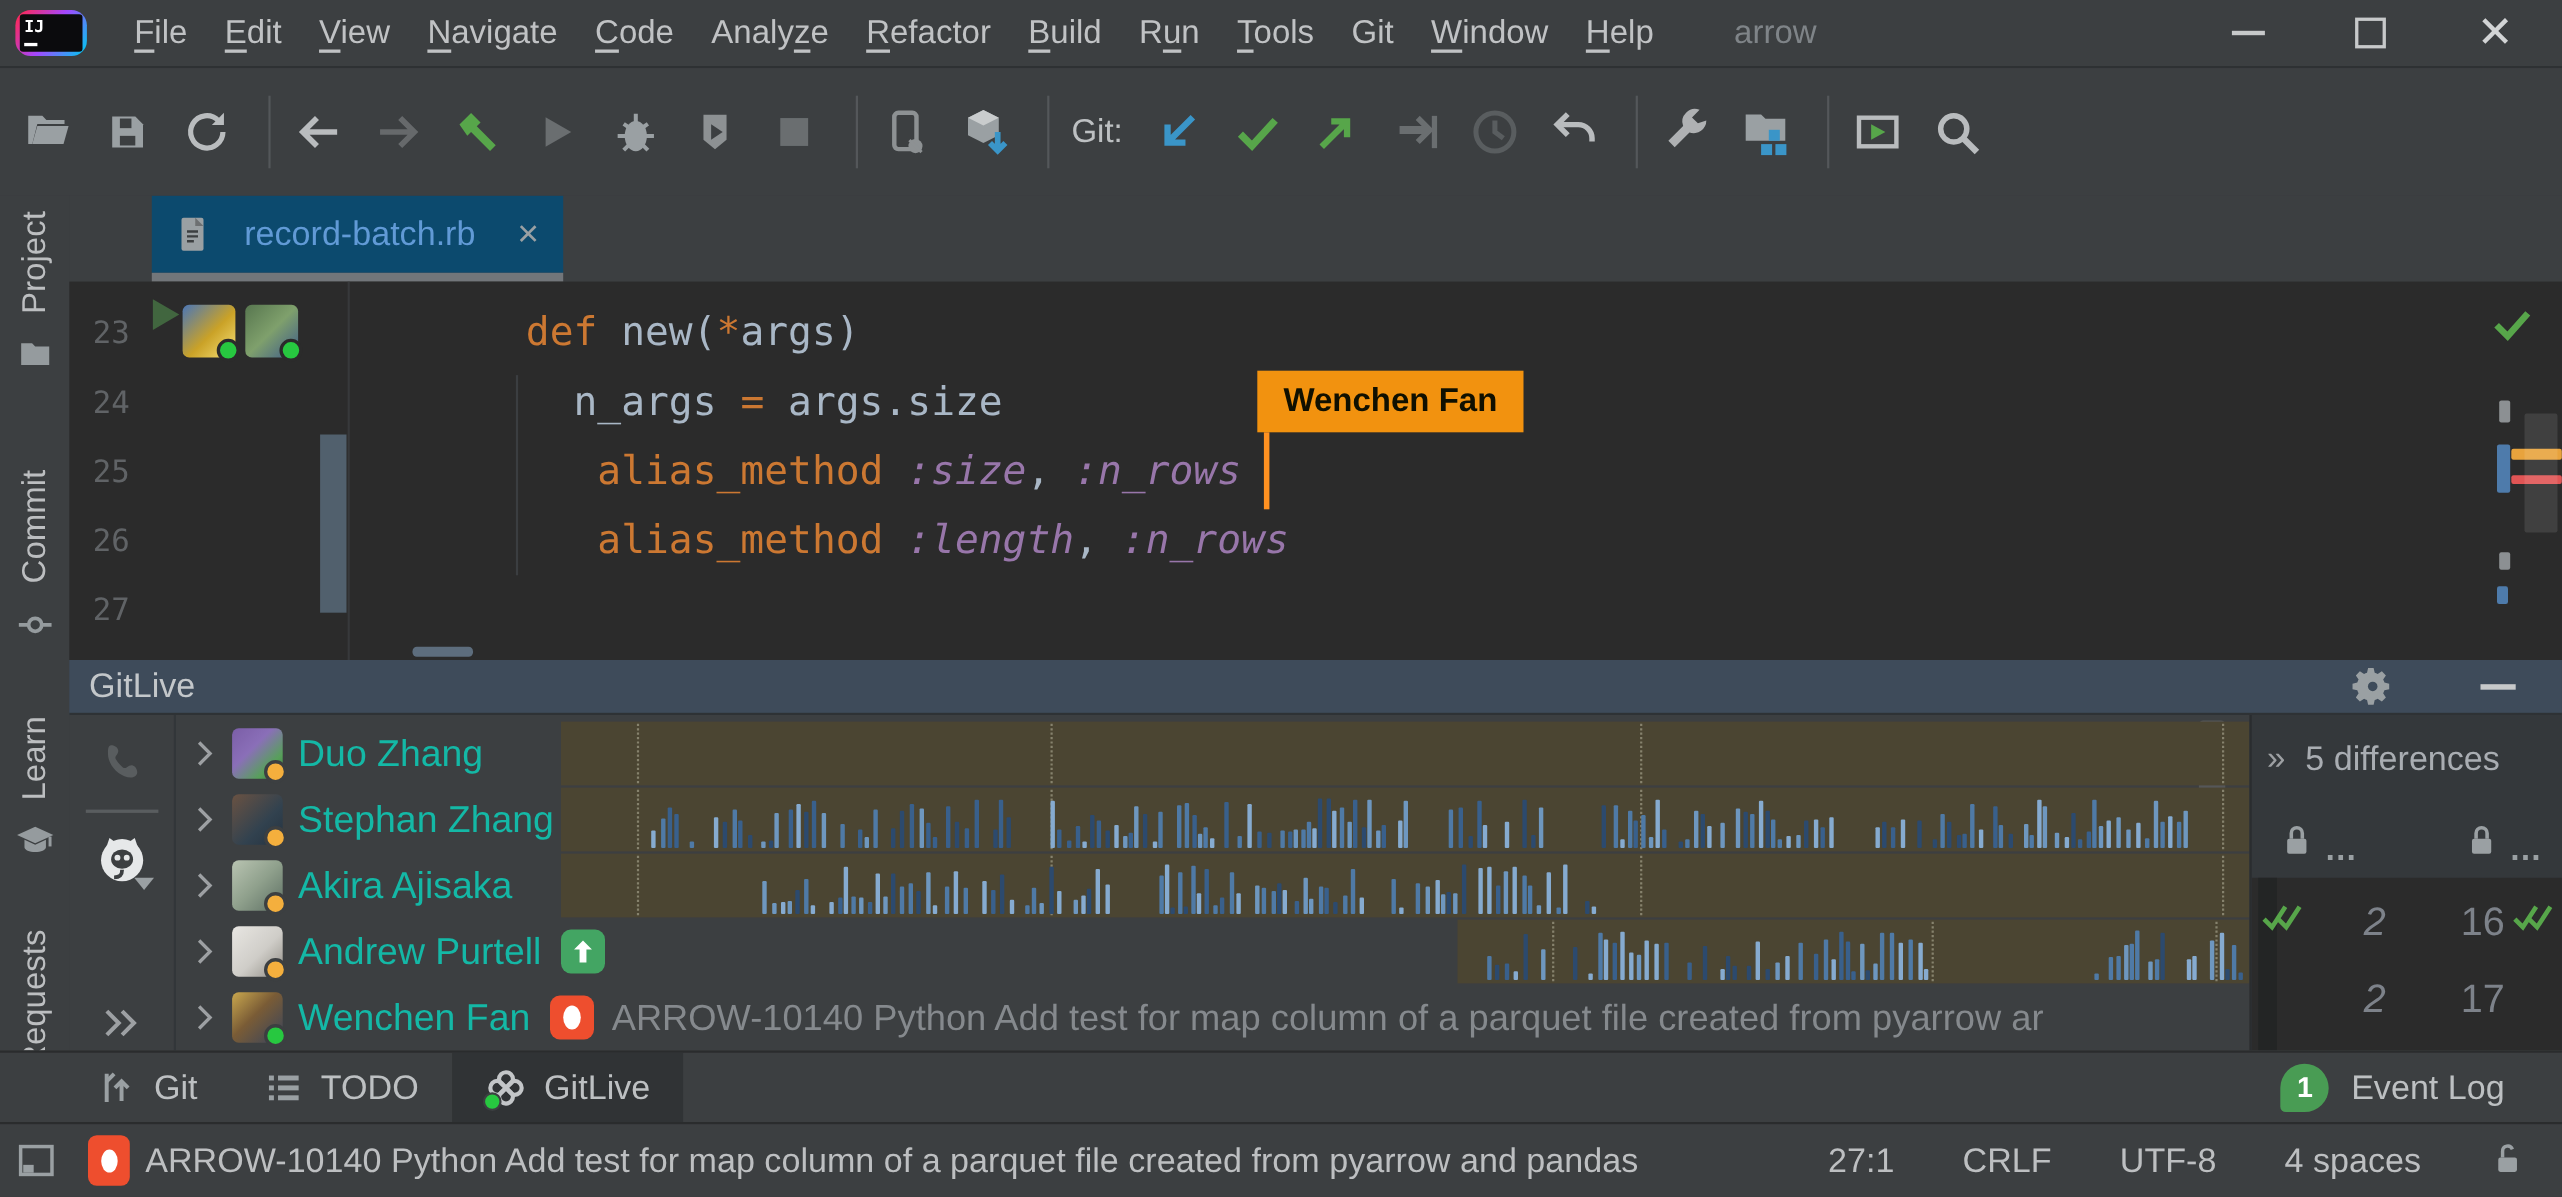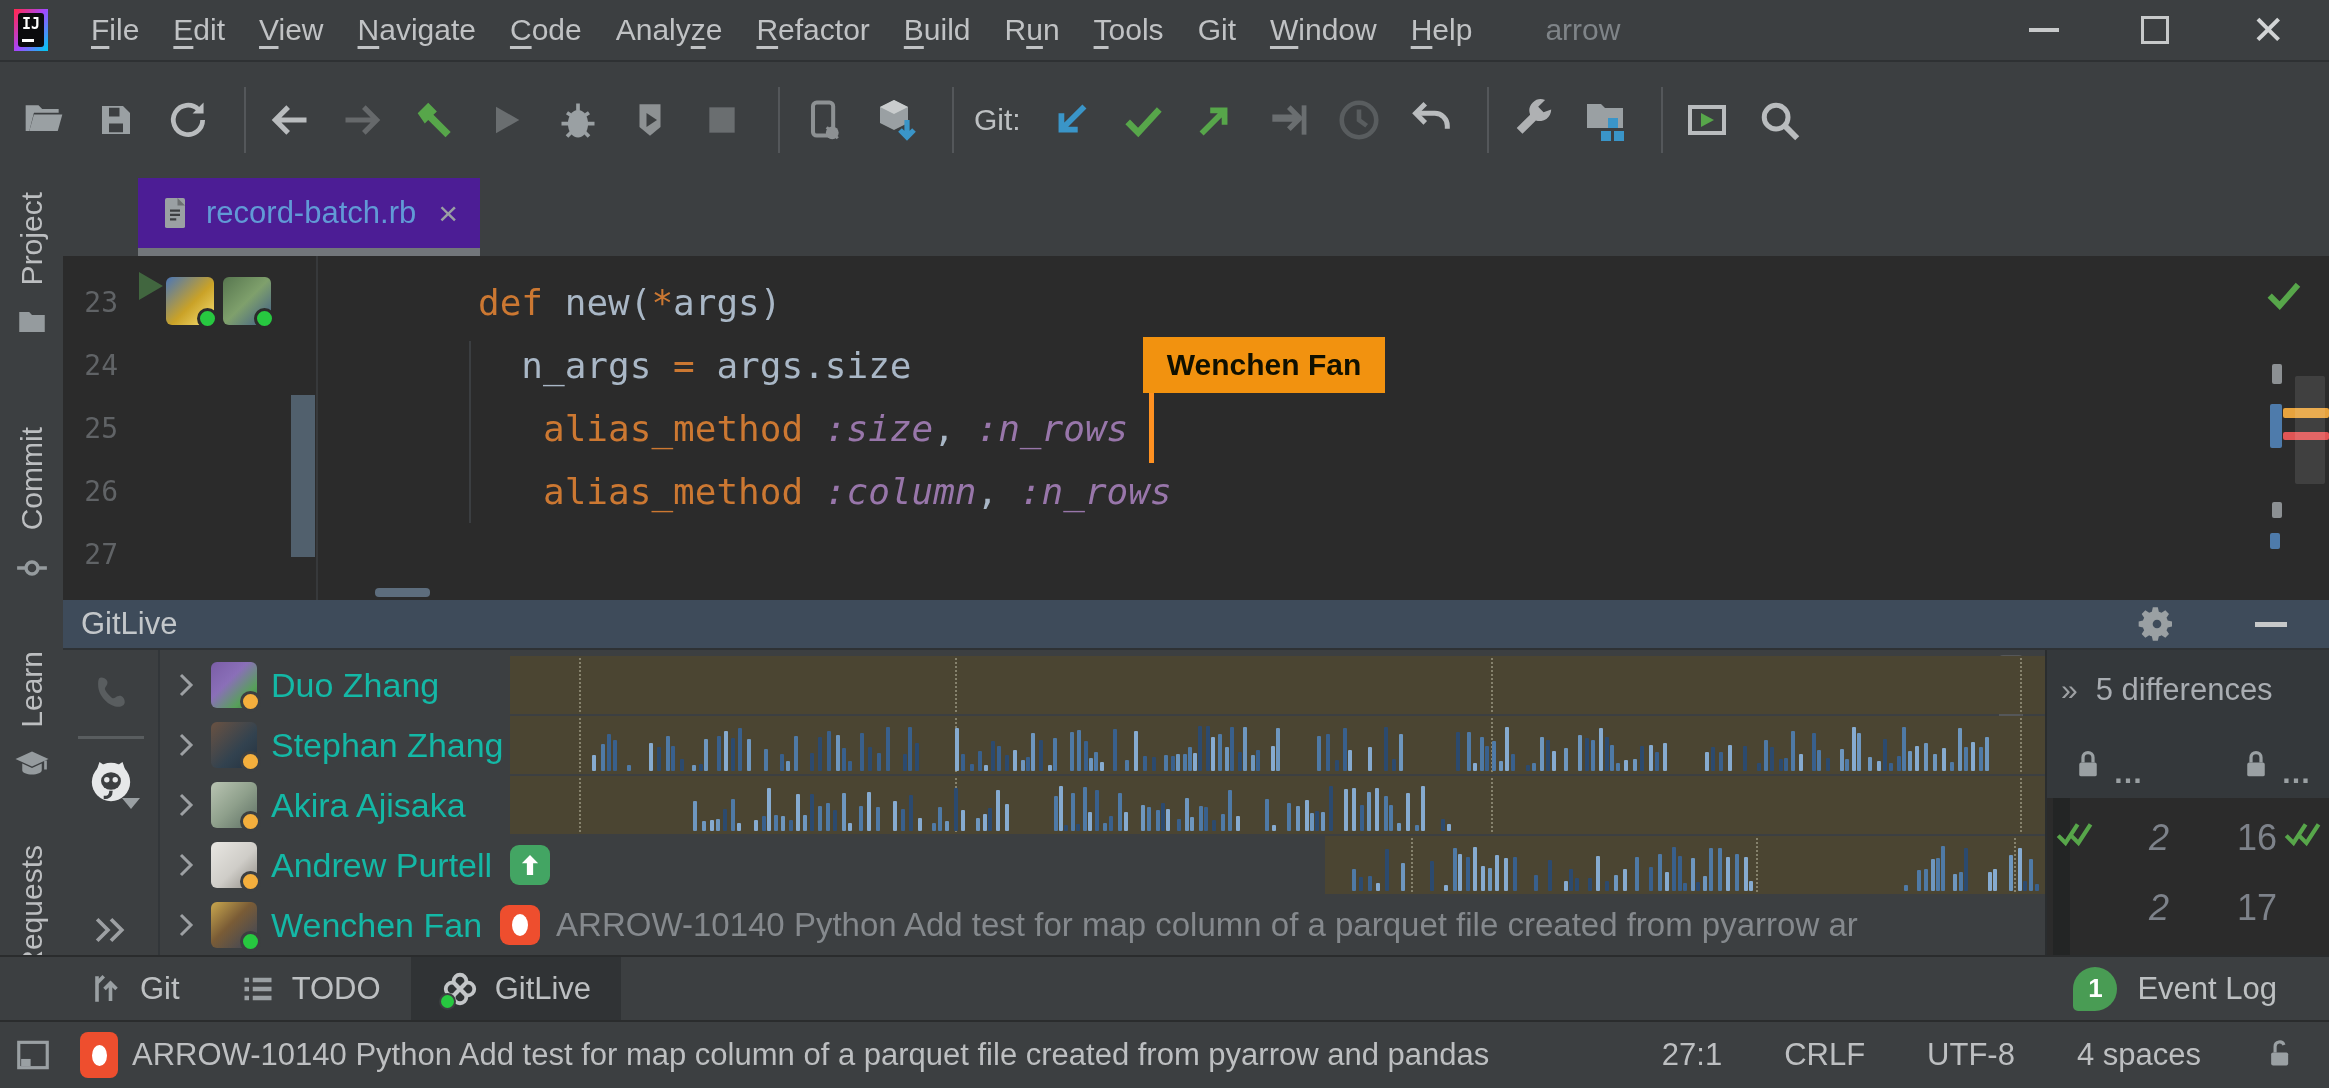--- a/index.html
+++ b/index.html
@@ -1,21 +1,21 @@
 <!DOCTYPE html>
 <html><head>
 <meta charset="utf-8">
 <style>
   html,body{margin:0;padding:0;width:2329px;height:1088px;overflow:hidden;background:#2b2b2b;
     font-family:"Liberation Sans",sans-serif;color:#bbbec0;-webkit-font-smoothing:antialiased;}
   .app{position:absolute;inset:0;width:2329px;height:1088px;background:#3c3f41;}
   svg{display:block}
   
   .menubar{position:absolute;top:0;left:0;right:0;height:62px;background:#3c3f41;display:flex;align-items:center;border-bottom:2px solid #2e3133;box-sizing:border-box;}
-  .logo{width:34px;height:42px;border-radius:0;margin:0 26px 0 14px;background:linear-gradient(125deg,#fe2857 5%,#a447ff 50%,#07c3f2 95%);position:relative;flex:0 0 auto;}
+  .logo{width:65px;height:42px;border-radius:14px;margin:0 26px 0 14px;background:linear-gradient(125deg,#fe2857 5%,#a447ff 50%,#07c3f2 95%);position:relative;flex:0 0 auto;}
   .logo-in{position:absolute;inset:4px;background:#0b0b0d;border-radius:3px;}
   .logo-in b{position:absolute;left:4px;top:2px;color:#fff;font:bold 15px "DejaVu Sans Mono",monospace;}
   .logo-in i{position:absolute;left:4px;bottom:5px;width:12px;height:3px;background:#fff;}
   .menu-item{font-size:30px;color:#c0c2c4;padding:0 17px;cursor:default;}
   .menu-item .mn{text-decoration:underline;text-underline-offset:6px;}
   .proj-name{font-size:30px;color:#7f8488;margin-left:56px;}
   .wc{display:flex;align-items:center;gap:82px;margin-left:auto;padding-right:44px;}
   .wc-min{width:30px;height:4px;background:#c7c9ca;}
   .wc-max{width:28px;height:28px;border:3px solid #c7c9ca;box-sizing:border-box;}
   .wc-close{font-size:40px;color:#d2d4d5;line-height:1;}
@@ -25,21 +25,21 @@
   .tsep{width:2px;height:66px;background:#54575a;margin:0 20px 0 8px;flex:0 0 auto;}
   .addcfg{border:2px solid #646a6e;border-radius:8px;padding:12px 30px;font-size:30px;color:#b5bac0;margin-right:28px;white-space:nowrap;flex:0 0 auto;}
   .gitlabel{font-size:30px;color:#bdc0c2;margin-right:26px;}
   
   .stripe{position:absolute;top:178px;left:0;width:63px;height:777px;background:#3c3f41;overflow:hidden;}
   .stab{display:flex;flex-direction:column;align-items:center;gap:20px;}
   .stab-label{writing-mode:vertical-rl;transform:rotate(180deg);font-size:30px;color:#bcbec0;}
   .sico{opacity:.95;}
   
   .tabbar{position:absolute;top:178px;left:63px;right:0;height:78px;background:#3c3f41;}
-  .tab{position:absolute;left:75px;top:0;height:70px;background:#4c1d95;display:flex;align-items:center;gap:16px;padding:0 22px;}
+  .tab{position:absolute;left:75px;top:0;height:70px;background:#0c4a6e;display:flex;align-items:center;gap:32px;padding:0 22px;}
   .tab::after{content:"";position:absolute;left:0;right:0;bottom:-8px;height:8px;background:#72767a;}
   .tab-name{font-size:31px;color:#619ad6;}
   .tab-close{font-size:34px;color:#9aa0a3;line-height:1;margin-left:6px;}
   
   .editor{position:absolute;top:256px;left:63px;right:0;height:344px;background:#2b2b2b;overflow:hidden;font-family:"DejaVu Sans Mono",monospace;}
   .lnum{position:absolute;left:0;width:55px;text-align:right;font-size:28px;color:#606366;line-height:63px;height:63px;}
   .cline{position:absolute;left:415px;font-size:36px;line-height:63px;height:63px;white-space:pre;}
   .kw{color:#cc7832}.pl{color:#a9b7c6}.sym{color:#9876aa;font-style:italic}
   .gut-sep{position:absolute;left:253px;top:0;bottom:0;width:2px;background:#37393b;}
   .chg-bar{position:absolute;left:228px;top:139px;width:24px;height:162px;background:#51606d;}
@@ -349,21 +349,21 @@
         <span class="dot"></span>
       </div>
     <div id="code-lines">
         <div class="lnum" style="top: 15px;">23</div>
         <div class="cline" style="top: 15px;"><span class="kw">def </span><span class="pl">new(</span><span class="kw">*</span><span class="pl">args)</span></div>
         <div class="lnum" style="top: 78px;">24</div>
         <div class="cline" style="top: 78px;"><span class="pl">  n_args </span><span class="kw">= </span><span class="pl">args.size</span></div>
         <div class="lnum" style="top: 141px;">25</div>
         <div class="cline" style="top: 141px;"><span class="kw">   alias_method </span><span class="sym">:size</span><span class="pl">, </span><span class="sym">:n_rows</span></div>
         <div class="lnum" style="top: 204px;">26</div>
-        <div class="cline" style="top: 204px;"><span class="kw">   alias_method </span><span class="sym">:column</span><span class="pl">, </span><span class="sym">:n_rows</span></div>
+        <div class="cline" style="top: 204px;"><span class="kw">   alias_method </span><span class="sym">:length</span><span class="pl">, </span><span class="sym">:n_rows</span></div>
         <div class="lnum" style="top: 267px;">27</div>
         <div class="cline" style="top: 267px;"></div>
       </div>
     <div class="flag">Wenchen Fan</div>
     <div class="caret"></div>
     <div class="hscroll"></div>
 
     <div class="m" style="left:2200px;top:18px;">
         <svg width="40" height="40" viewBox="0 0 24 24">
           <path d="M4 13l6 6L21 6.5" stroke="#57a64a" stroke-width="3.6" fill="none"></path>

